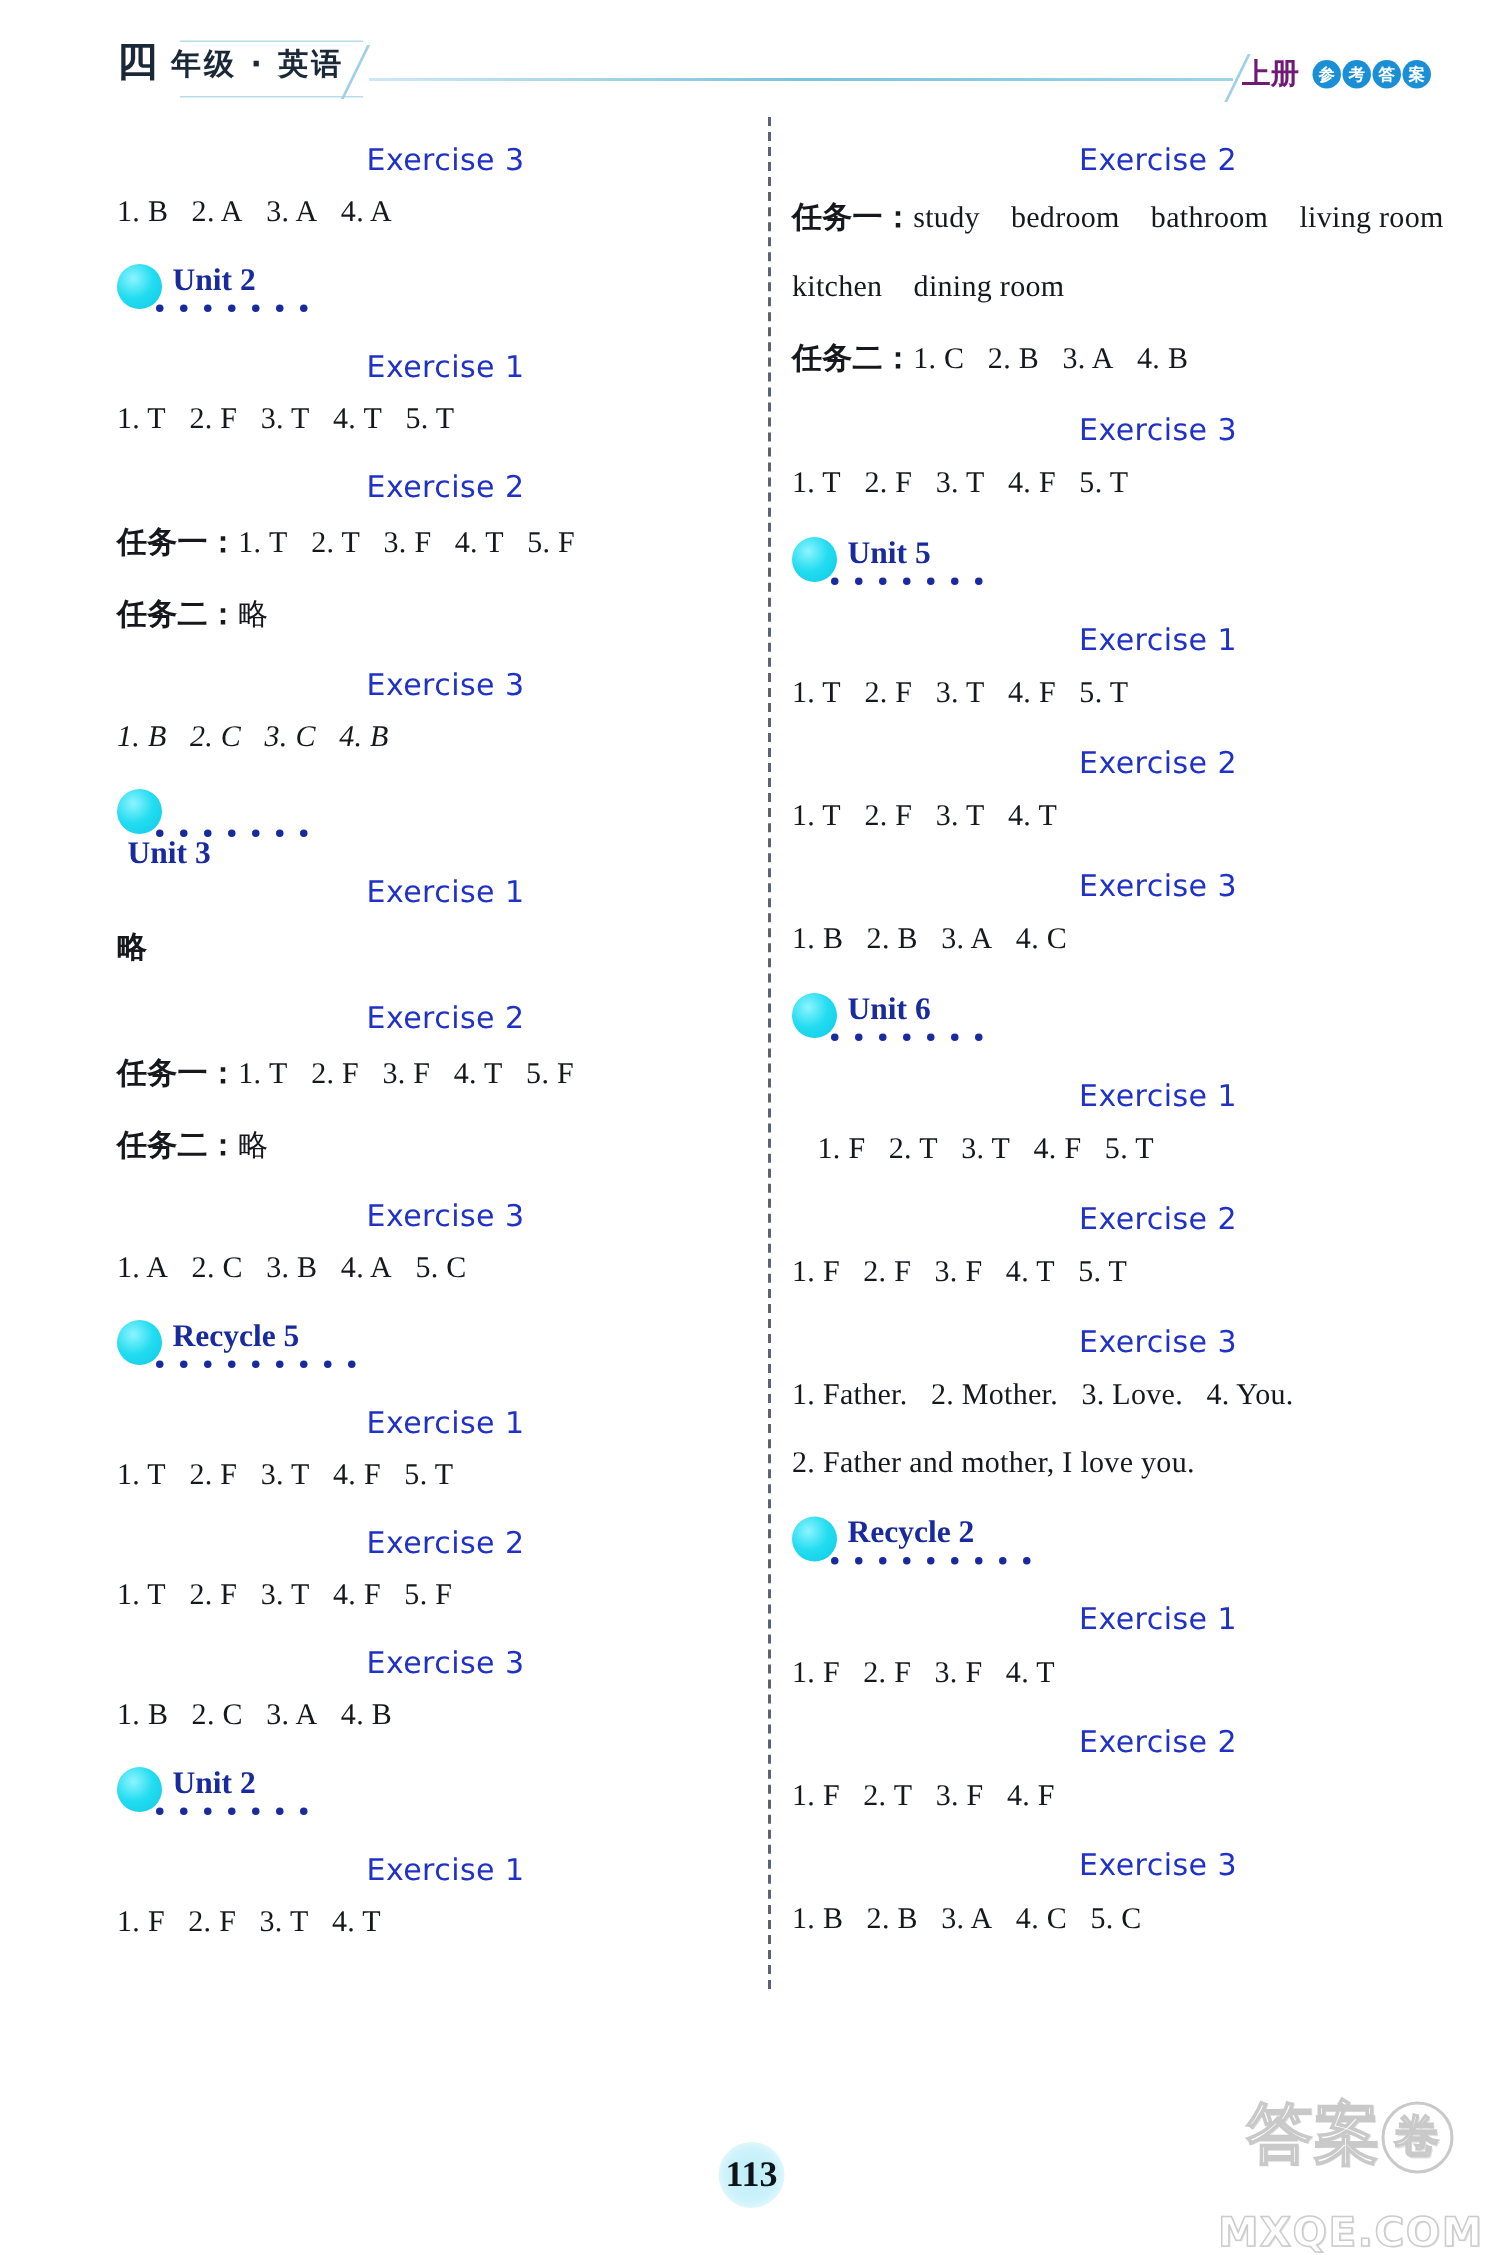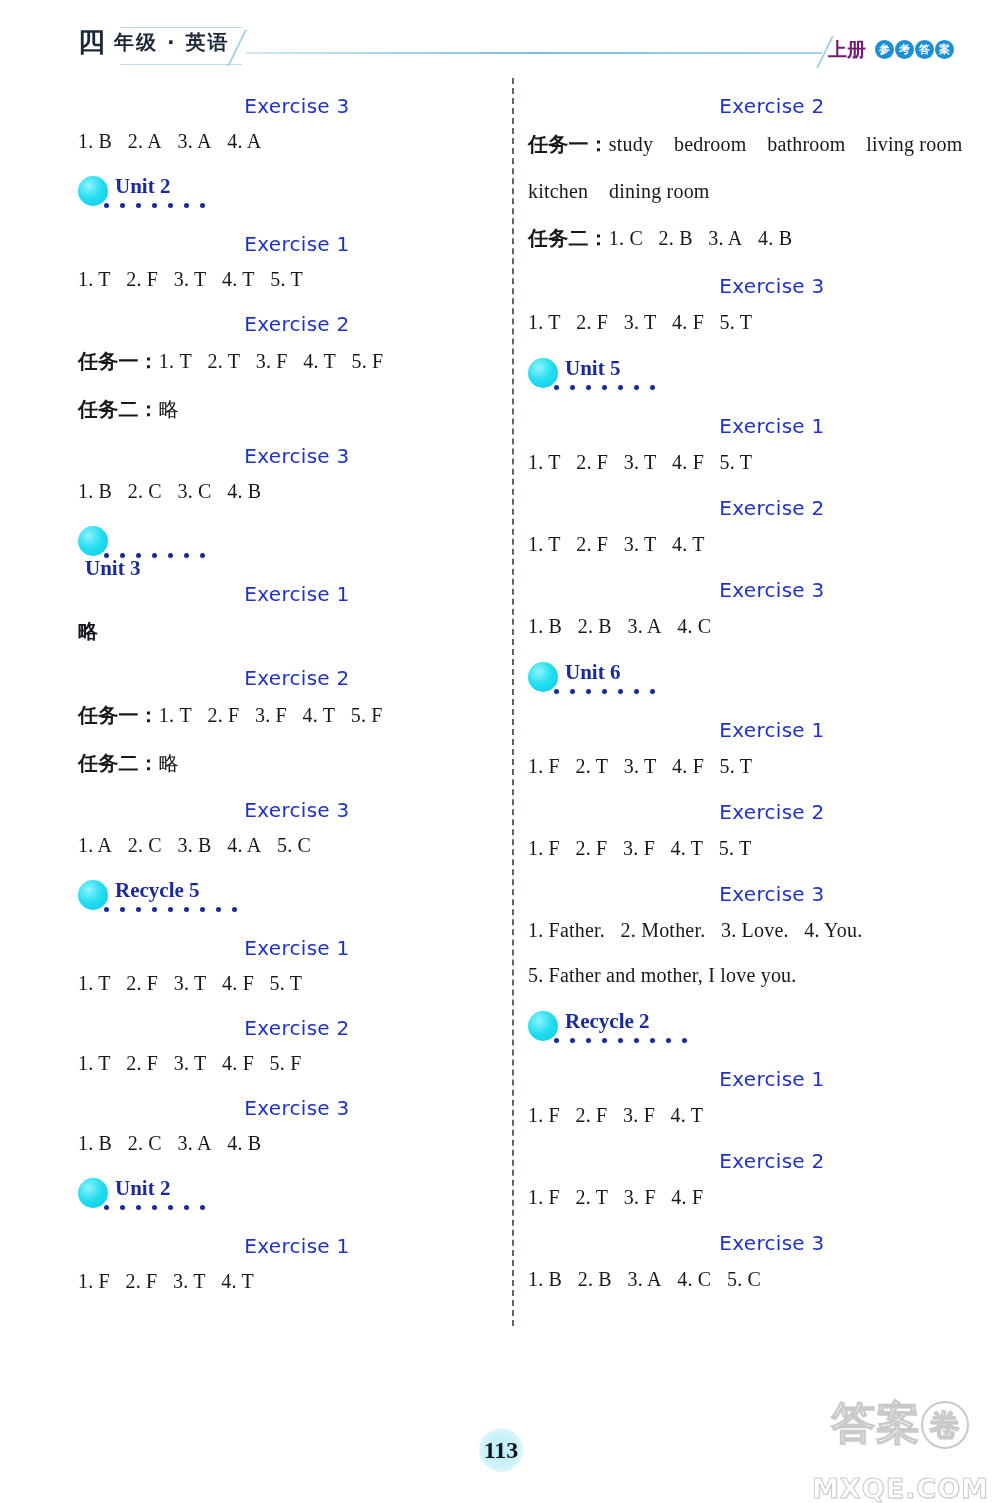--- a/index.html
+++ b/index.html
@@ -288,21 +288,21 @@
         <i></i>
         <i></i>
       </div>
     </div>
     <div class="ex-head ind2" style="margin: 18px 0px 12px;">Exercise 1</div>
     <div class="ans" style="margin: 0px 0px 21px;"><span>1. T&nbsp;&nbsp;&nbsp;2. F&nbsp;&nbsp;&nbsp;3. T&nbsp;&nbsp;&nbsp;4. T&nbsp;&nbsp;&nbsp;5. T</span></div>
     <div class="ex-head ind2" style="margin: 18px 0px 12px;">Exercise 2</div>
     <div class="ans" style="margin: 0px 0px 21px;"><span class="cjk">任务一：</span><span>1. T&nbsp;&nbsp;&nbsp;2. T&nbsp;&nbsp;&nbsp;3. F&nbsp;&nbsp;&nbsp;4. T&nbsp;&nbsp;&nbsp;5. F</span></div>
     <div class="ans" style="margin: 0px 0px 21px;"><span class="cjk">任务二：</span><span>略</span></div>
     <div class="ex-head ind2" style="margin: 18px 0px 12px;">Exercise 3</div>
-    <div class="ans" style="margin: 0px 0px 21px;"><span>1. B&nbsp;&nbsp;&nbsp;2. C&nbsp;&nbsp;&nbsp;3. C&nbsp;&nbsp;&nbsp;4. B</span></div>
+    <div class="ans" style="margin: 0px 0px 21px; font-style: italic;"><span>1. B&nbsp;&nbsp;&nbsp;2. C&nbsp;&nbsp;&nbsp;3. C&nbsp;&nbsp;&nbsp;4. B</span></div>
     <div class="unit-row" style="margin: 8px 0px 10px; flex-direction: column;">
       <div class="unit-bubble"></div>
       <div class="unit-label">Unit 3</div>
       <div class="unit-dots">
         <i></i>
         <i></i>
         <i></i>
         <i></i>
         <i></i>
         <i></i>
@@ -386,26 +386,26 @@
         <i></i>
         <i></i>
         <i></i>
         <i></i>
         <i></i>
         <i></i>
         <i></i>
       </div>
     </div>
     <div class="ex-head ind1" style="margin: 18px 0px 13px;">Exercise 1</div>
-    <div class="ans" style="margin: 0px 0px 22px;"><span>1. F&nbsp;&nbsp;&nbsp;2. T&nbsp;&nbsp;&nbsp;3. T&nbsp;&nbsp;&nbsp;4. F&nbsp;&nbsp;&nbsp;5. T</span></div>
+    <div class="ans" style="margin: 0px 17px 22px;"><span>1. F&nbsp;&nbsp;&nbsp;2. T&nbsp;&nbsp;&nbsp;3. T&nbsp;&nbsp;&nbsp;4. F&nbsp;&nbsp;&nbsp;5. T</span></div>
     <div class="ex-head ind1" style="margin: 18px 0px 13px;">Exercise 2</div>
     <div class="ans" style="margin: 0px 0px 22px;"><span>1. F&nbsp;&nbsp;&nbsp;2. F&nbsp;&nbsp;&nbsp;3. F&nbsp;&nbsp;&nbsp;4. T&nbsp;&nbsp;&nbsp;5. T</span></div>
     <div class="ex-head ind1" style="margin: 18px 0px 13px;">Exercise 3</div>
     <div class="ans" style="margin: 0px 0px 22px;"><span>1. Father.&nbsp;&nbsp;&nbsp;2. Mother.&nbsp;&nbsp;&nbsp;3. Love.&nbsp;&nbsp;&nbsp;4. You.</span></div>
-    <div class="ans" style="margin: 0px 0px 22px;"><span>5. Father and mother, I love you.</span></div>
+    <div class="ans" style="margin: 0px 0px 22px;"><span>2. Father and mother, I love you.</span></div>
     <div class="unit-row" style="margin: 10px 0px 12px;">
       <div class="unit-bubble"></div>
       <div class="unit-label">Recycle 2</div>
       <div class="unit-dots">
         <i></i>
         <i></i>
         <i></i>
         <i></i>
         <i></i>
         <i></i>

